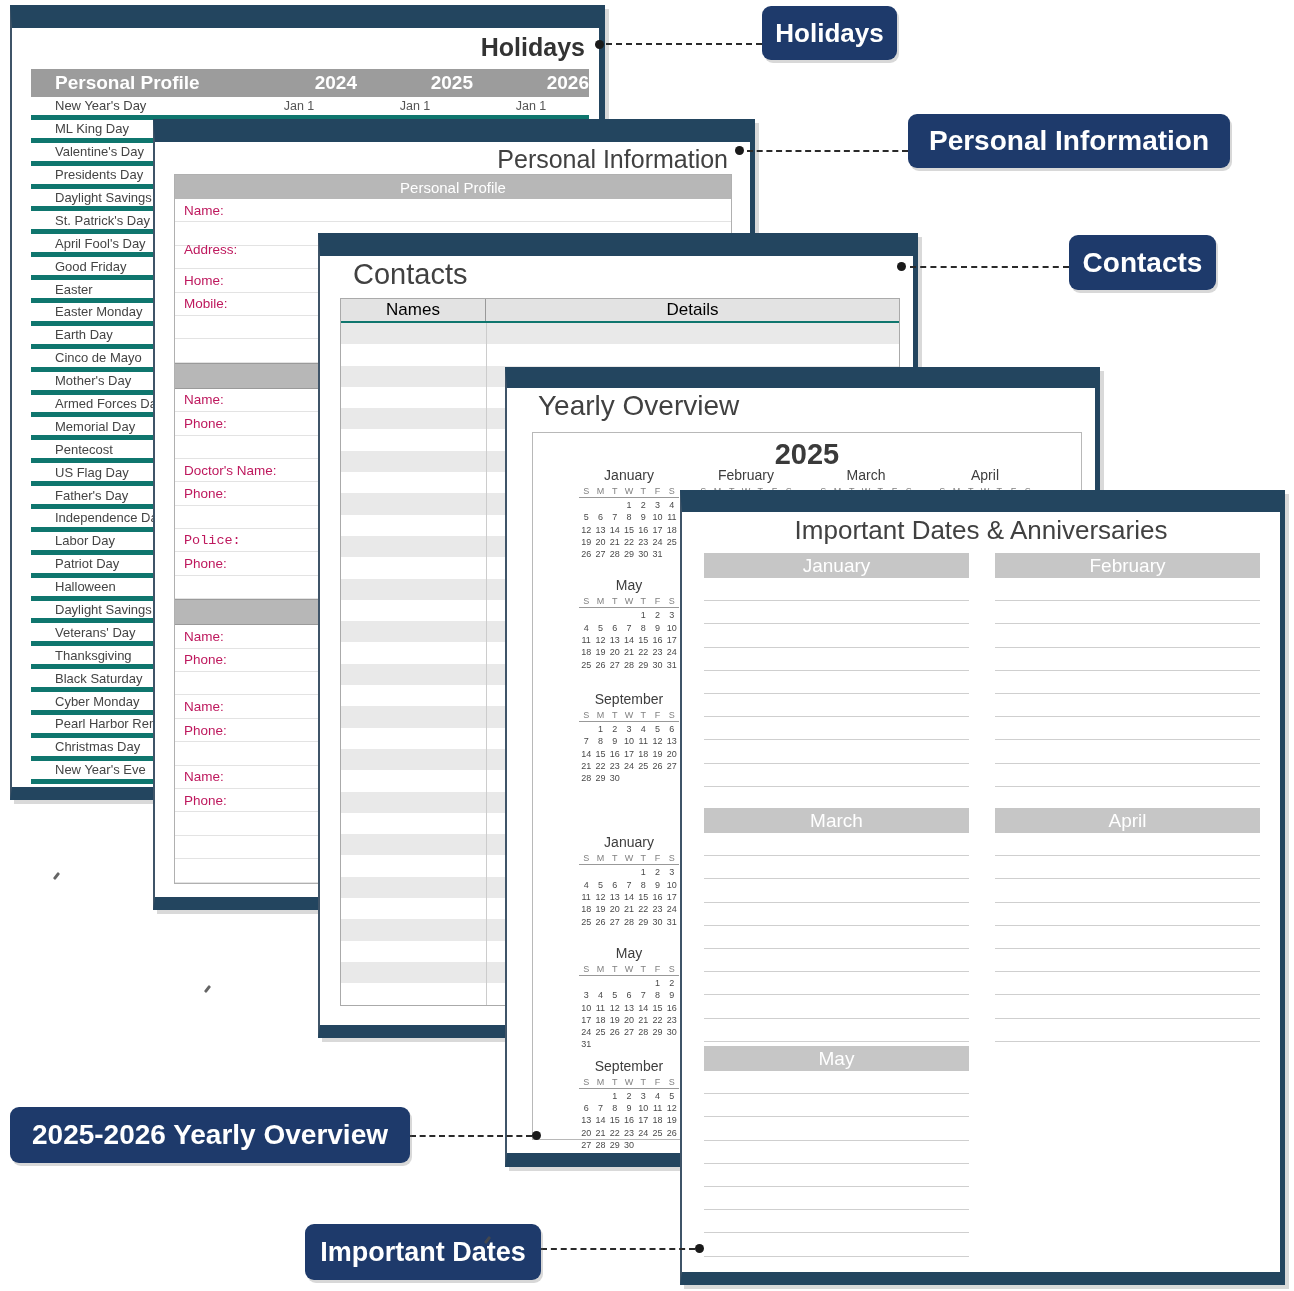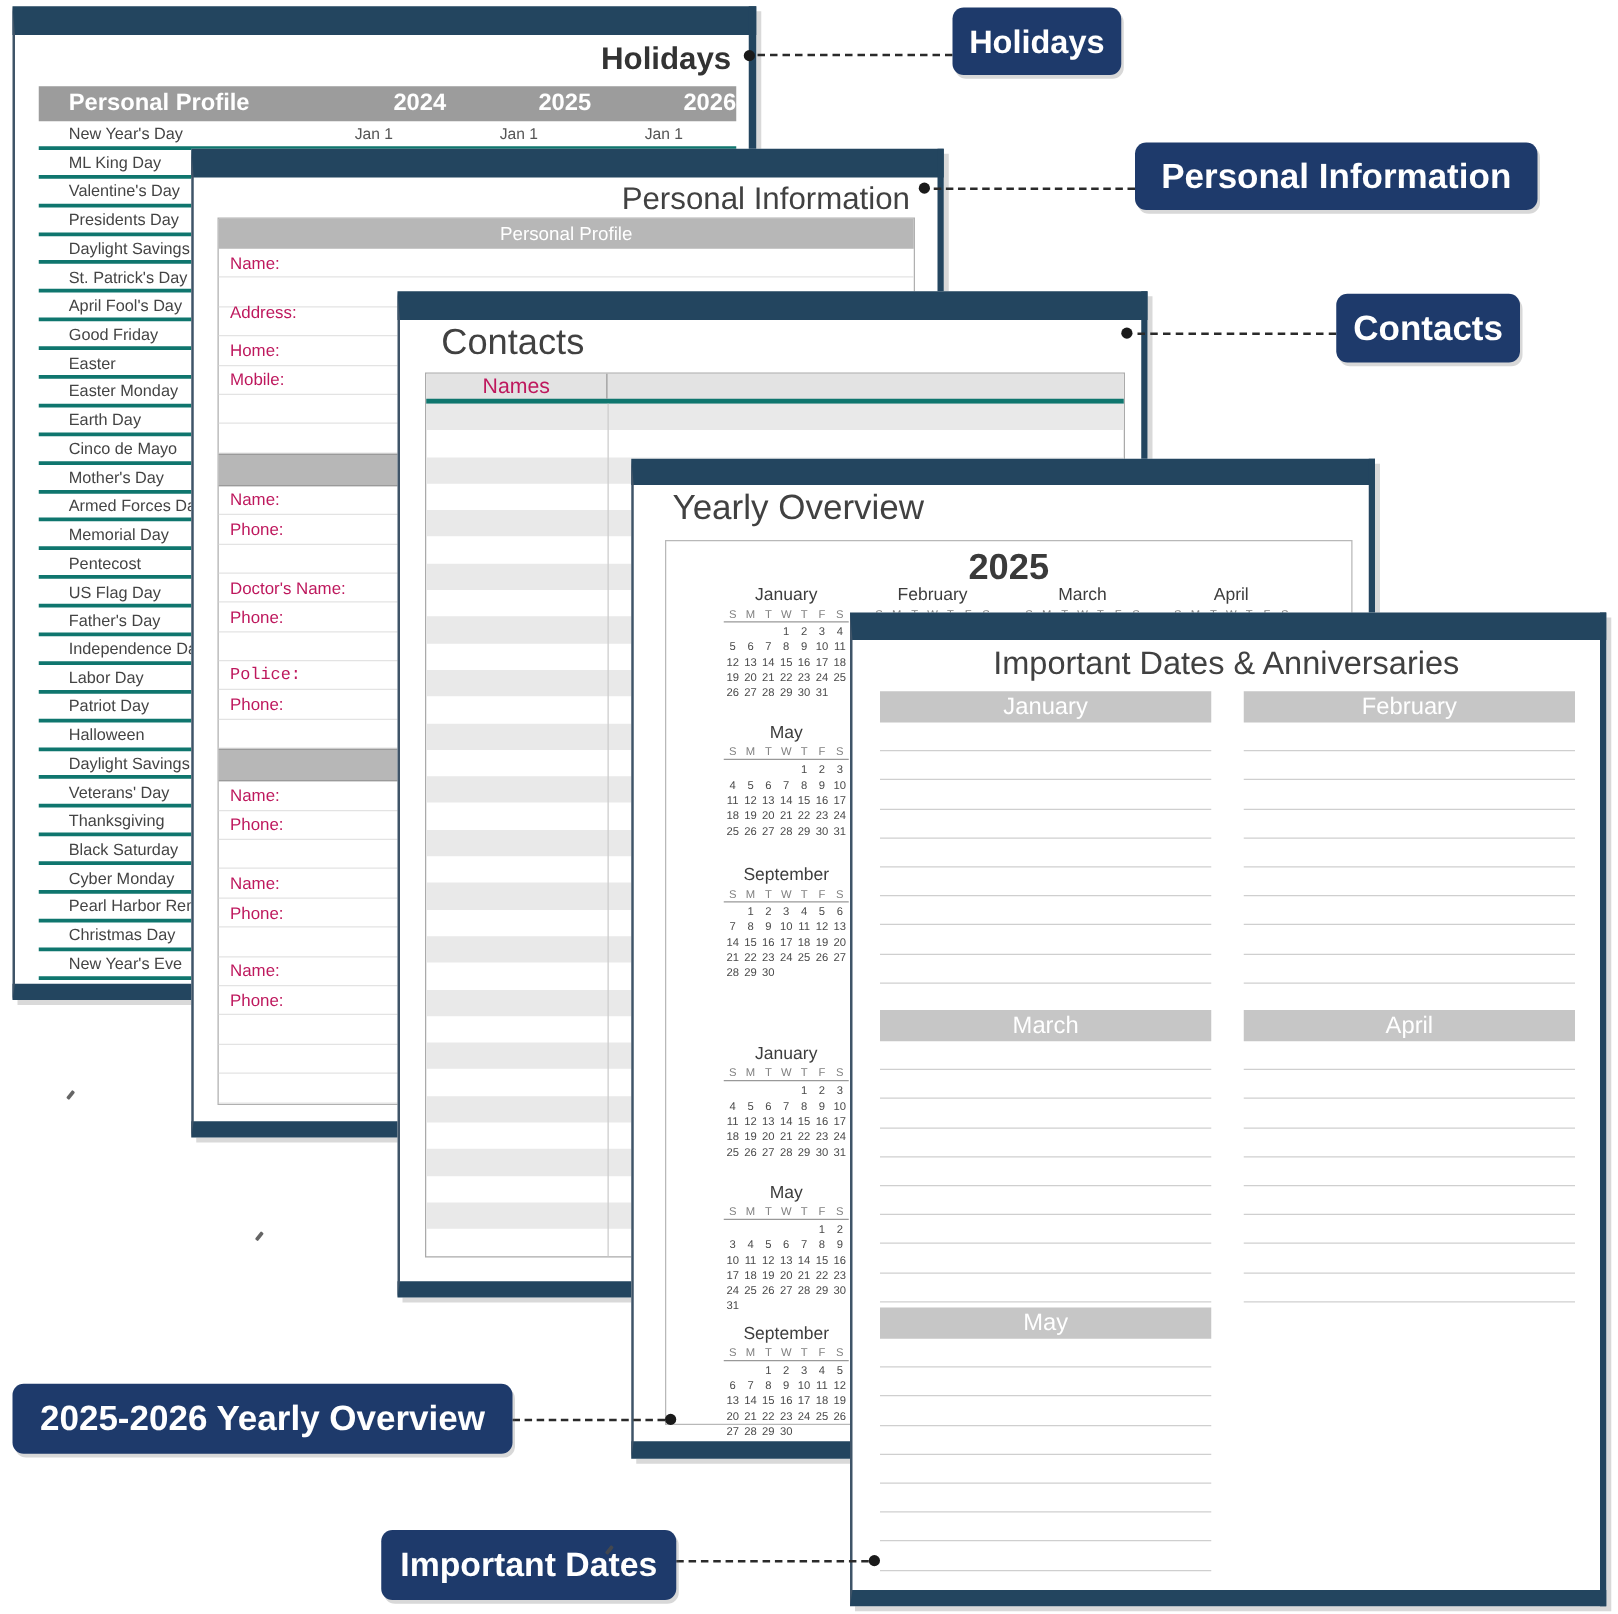--- a/index.html
+++ b/index.html
@@ -20,35 +20,35 @@
   #pg3 { left:318px; top:233px; width:600px; height:805px; border-right-width:5px; }
   #pg4 { left:505px; top:367px; width:595px; height:800px; border-top-width:21px; border-bottom-width:14px; border-right-width:5px; }
   #pg5 { left:680px; top:490px; width:605px; height:795px; border-top-width:22px; border-right-width:5px; }
 
   
   .pg1-title { position:absolute; top:5px; right:14px; font-size:25px; font-weight:bold; color:#333; }
   .h-table { position:absolute; left:19px; top:41px; width:558px; }
   .h-header { display:flex; align-items:center; height:28px; background:#9c9c9c; color:#fff; font-weight:bold; font-size:19px; }
   .h-header .hc-name { width:210px; padding-left:24px; }
   .h-header .hc-year { flex:1; text-align:right; }
-  .h-row { display:flex; align-items:center; height:22.9px; border-bottom:3px solid #0f766e; }
+  .h-row { display:flex; align-items:center; height:22.9px; border-bottom:5px solid #0f766e; }
   .h-name { width:210px; padding-left:24px; font-size:13px; color:#444; white-space:nowrap; }
   .h-date { flex:1; text-align:center; font-size:12.5px; color:#555; }
 
   
   .pg2-title { position:absolute; top:3px; right:22px; font-size:25px; color:#414141; }
   .p-table { position:absolute; left:19px; top:32px; width:558px; border:1px solid #b0b0b0; background:#fff; }
   .p-header { height:24px; background:#b7b7b7; color:#fff; font-size:15px; display:flex; align-items:center; justify-content:center; }
   .p-row { height:23.4px; border-bottom:1px solid #e3e3e3; display:flex; align-items:center; padding-left:9px; font-size:13.5px; color:#be185d; }
   .p-section { height:26px; background:#b7b7b7; border-top:1px solid #9a9a9a; border-bottom:1px solid #9a9a9a; }
 
   
   .pg3-title { position:absolute; top:2px; left:33px; font-size:29px; color:#414141; }
   .c-table { position:absolute; left:20px; top:42px; width:560px; border:1px solid #aaa; background:#fff; }
-  .c-header { display:flex; height:24px; background:#e3e3e3; border-bottom:4px solid #0f766e; font-size:17px; color:#be185d; }
+  .c-header { display:flex; height:24px; background:#e3e3e3; border-bottom:2px solid #0f766e; font-size:17px; color:#000000; }
   .c-header > div { display:flex; align-items:center; justify-content:center; }
   .c-h1 { width:145px; border-right:1px solid #999; }
   .c-h2 { flex:1; }
   .c-body { position:relative; }
   .c-row { height:21.3px; }
   .c-row:nth-child(even) { background:#e9e9e9; }
   .c-divider { position:absolute; left:145px; top:0; bottom:0; width:1px; background:#ccc; }
 
   
   .pg4-title { position:absolute; top:2px; left:31px; font-size:28px; color:#414141; }
@@ -358,20 +358,21 @@
           <div class="p-row"></div>
         </div>
     </div>
   </div>
 
   <div class="page" id="pg3">
     <div class="pg3-title">Contacts</div>
     <div class="c-table">
       <div class="c-header">
         <div class="c-h1">Names</div>
+        <div class="c-h2">Details</div>
       </div>
       <div class="c-body" id="contact-rows">
         <div class="c-divider"></div>
       <div class="c-row"></div>
           <div class="c-row"></div>
           <div class="c-row"></div>
           <div class="c-row"></div>
           <div class="c-row"></div>
           <div class="c-row"></div>
           <div class="c-row"></div>

